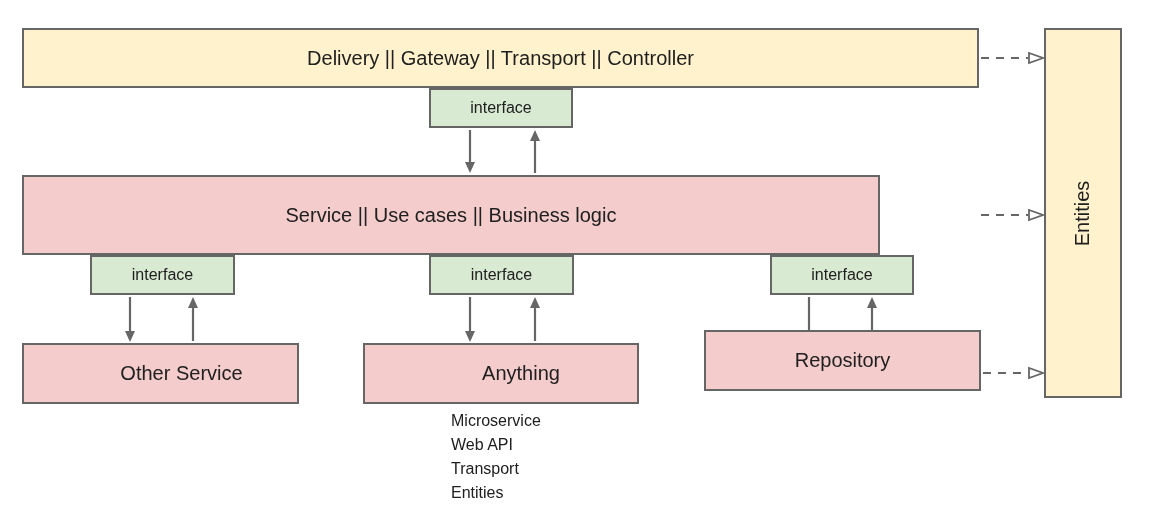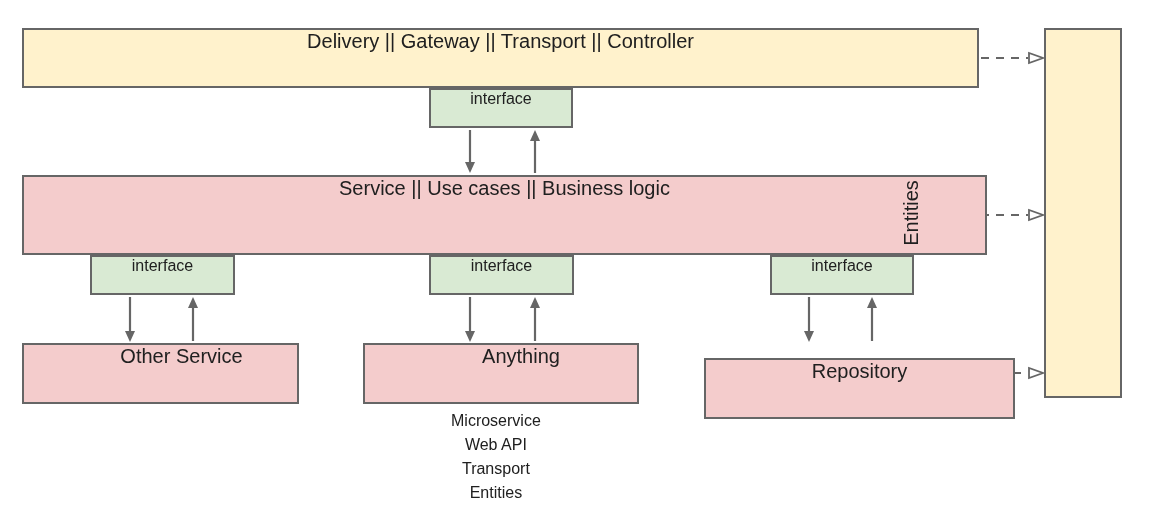--- a/index.html
+++ b/index.html
@@ -14,56 +14,57 @@
     background: var(--canvas-bg, #ffffff);
     font-family: "Liberation Sans", "DejaVu Sans", sans-serif;
     color: var(--text, #202020);
     overflow: hidden;
   }
   .box {
     position: absolute;
     box-sizing: border-box;
     border: 2px solid var(--box-border, #666666);
     display: flex;
+    align-items: center;
     justify-content: center;
     text-align: center;
   }
   .layer-fill     { background: var(--layer-fill, #FFF2CC); }
   .interface-fill { background: var(--interface-fill, #D9EAD3); }
   .component-fill { background: var(--component-fill, #F4CCCC); }
 
   .big-label   { font-size: 20px; }
   .small-label { font-size: 16px; }
 
   .rotated-label {
     transform: rotate(-90deg);
     white-space: nowrap;
     font-size: 20px;
   }
 
   #delivery-bar   { left: 22px;   top: 28px;  width: 957px; height: 60px; }
   #entities-bar   { left: 1044px; top: 28px;  width: 78px;  height: 370px; }
-  #service-bar    { left: 22px;   top: 175px; width: 965px; height: 80px; }
+  #service-bar    { left: 22px;   top: 175px; width: 858px; height: 80px; }
 
   #iface-top      { left: 429px;  top: 88px;  width: 144px; height: 40px; }
   #iface-left     { left: 90px;   top: 255px; width: 145px; height: 40px; }
   #iface-middle   { left: 429px;  top: 255px; width: 145px; height: 40px; }
   #iface-right    { left: 770px;  top: 255px; width: 144px; height: 40px; }
 
   #other-service-box { left: 22px;  top: 343px; width: 277px; height: 61px; padding-left: 42px; }
   #anything-box      { left: 363px; top: 343px; width: 276px; height: 61px; padding-left: 40px; }
-  #repository-box    { left: 704px; top: 358px; width: 311px; height: 61px; }
+  #repository-box    { left: 704px; top: 330px; width: 277px; height: 61px; }
 
   #anything-examples {
     position: absolute;
     left: 451px;
     top: 409px;
     font-size: 16px;
     line-height: 24px;
-    text-align: center;
+    text-align: left;
   }
 
   #arrow-layer {
     position: absolute;
     left: 0;
     top: 0;
     width: 1154px;
     height: 520px;
   }
   .arrow-line {

